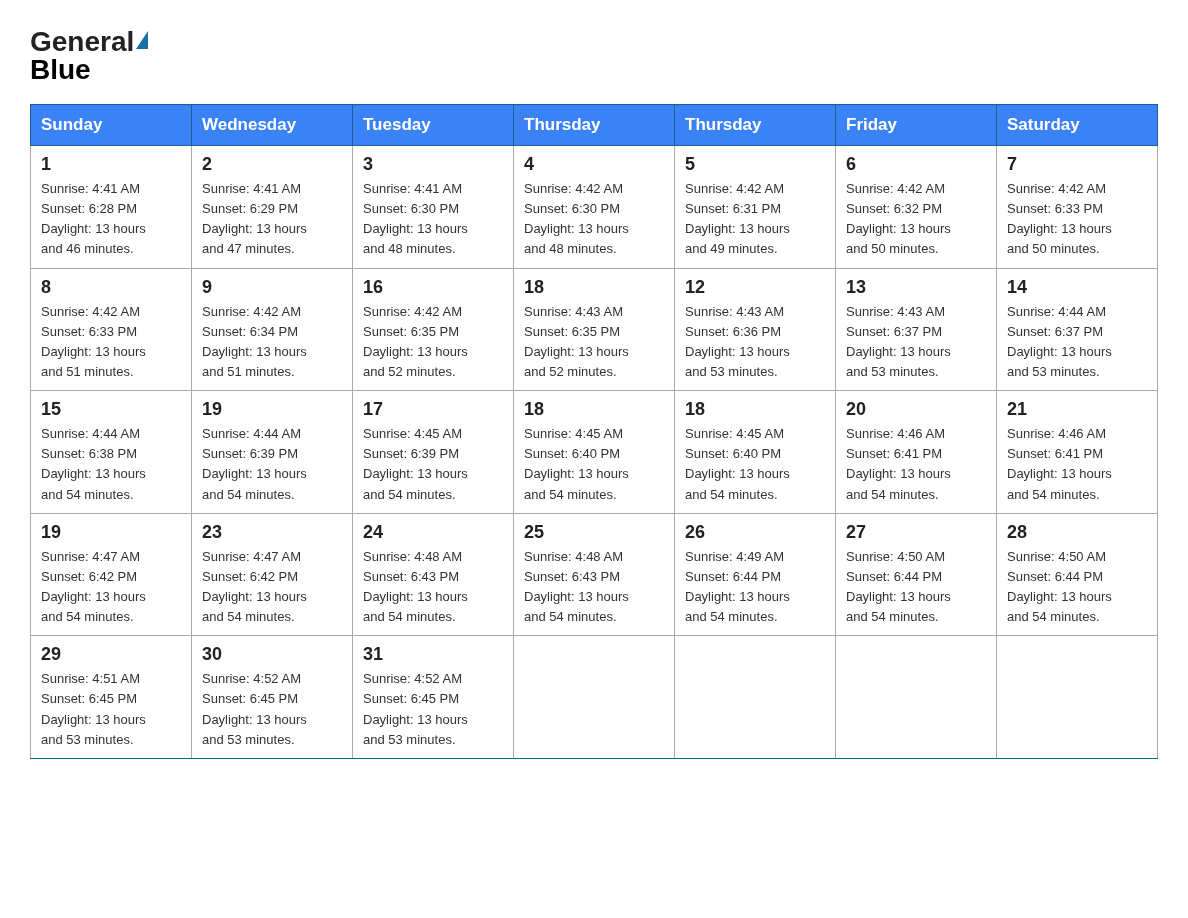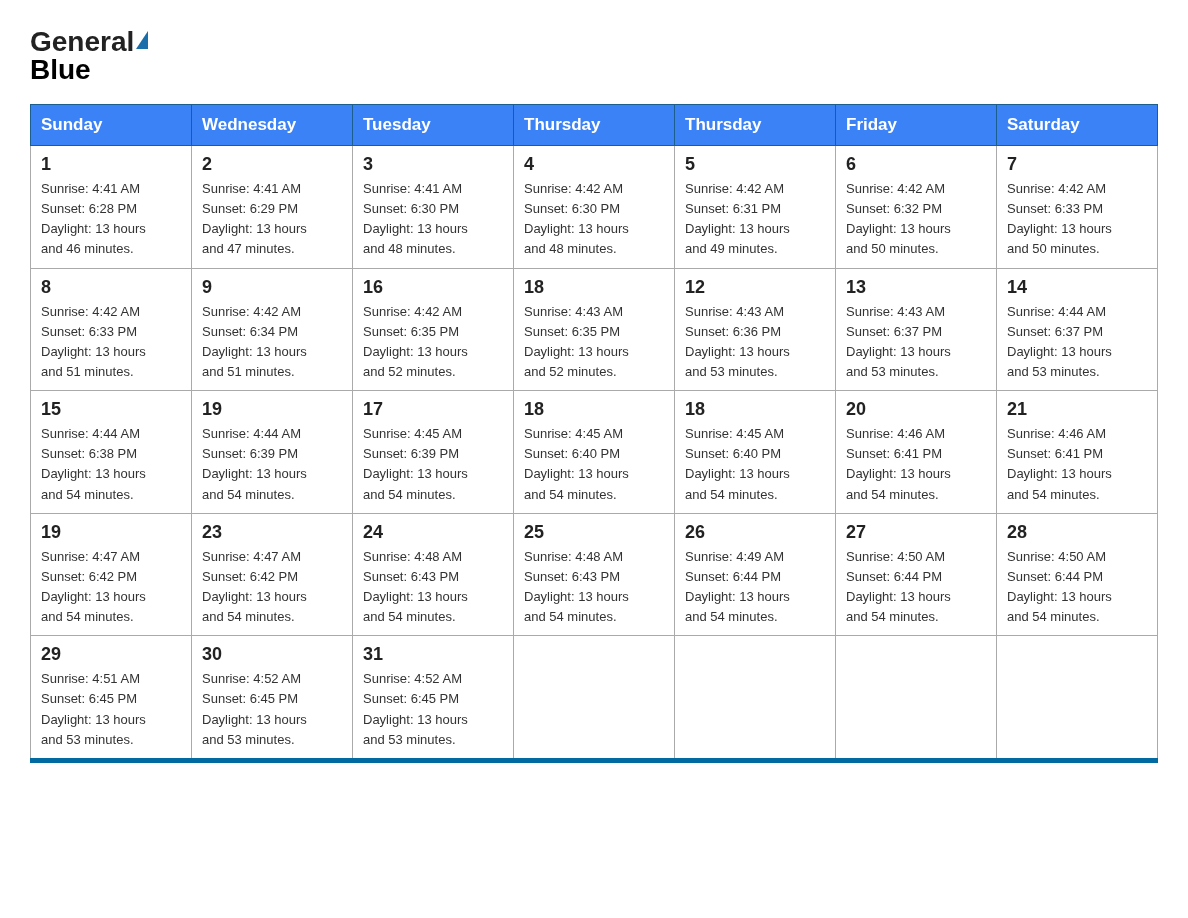--- a/index.html
+++ b/index.html
@@ -93,21 +93,21 @@
     }
     .day-info {
       font-size: 13px;
       color: #333;
       line-height: 1.55;
     }
     .empty-cell {
       background: #fff;
     }
     tr:last-child td {
-      border-bottom: 5px solid #0369a1;
+      border-bottom: 1px solid #0369a1;
     }
   </style>
 </head>
 <body>
 
 <div class="header-area">
   <div class="logo">
     <div class="logo-text">
       <span class="logo-general">General</span>
       <span class="logo-triangle"></span>

